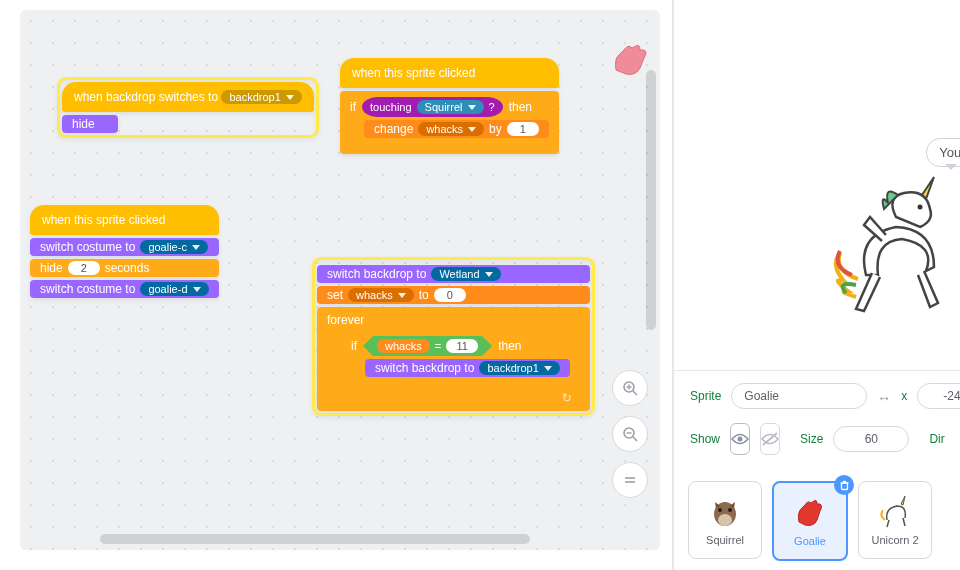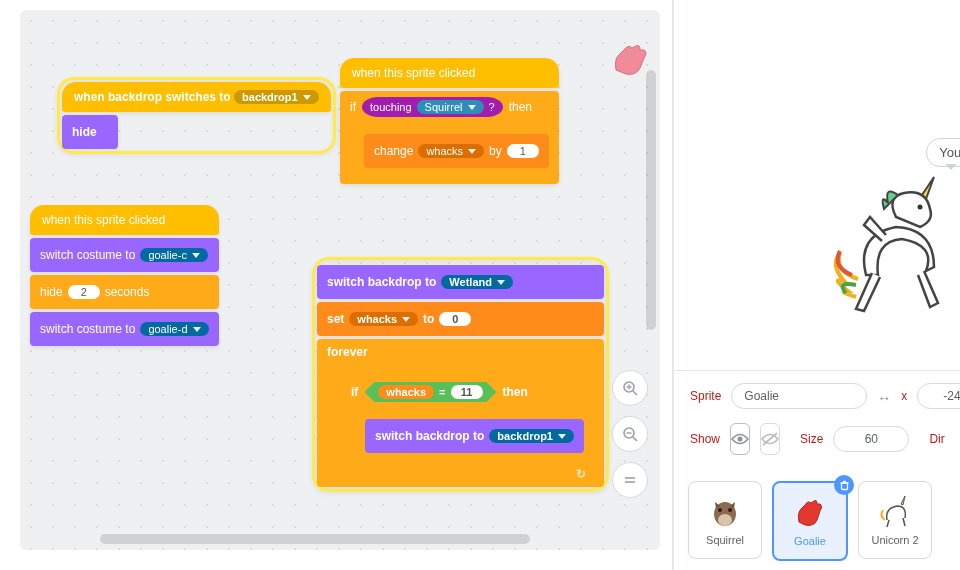--- a/index.html
+++ b/index.html
@@ -3,52 +3,52 @@
 <meta charset="utf-8">
 <style>
   html,body{margin:0;padding:0;font-family:"Helvetica Neue",Arial,sans-serif;font-size:12px;color:#fff;background:#fff;}
   .app{position:relative;width:960px;height:570px;overflow:hidden;background:#fff;}
   .workspace{position:absolute;left:20px;top:10px;width:640px;height:540px;background:#eff0f2;border-radius:6px;overflow:hidden;}
   .dots{position:absolute;inset:0;background-image:radial-gradient(circle,#d9dbdf 1px,transparent 1px);background-size:22px 22px;}
   .scroll-v{position:absolute;right:4px;top:60px;width:10px;height:260px;background:rgba(0,0,0,0.13);border-radius:5px;}
   .scroll-h{position:absolute;left:80px;bottom:6px;height:10px;width:430px;background:rgba(0,0,0,0.13);border-radius:5px;}
   .stack{position:absolute;filter:drop-shadow(0 2px 2px rgba(0,0,0,0.08));border-radius:17px;}
   .hat{position:relative;border-radius:14px 14px 3px 3px;padding:8px 12px;color:#fff;white-space:nowrap;}
-  .blk{position:relative;border-radius:4px;padding:10px 10px;margin-top:3px;color:#fff;white-space:nowrap;display:flex;align-items:flex-end;gap:5px;}
+  .blk{position:relative;border-radius:4px;padding:2px 10px;margin-top:3px;color:#fff;white-space:nowrap;display:flex;align-items:flex-end;gap:5px;}
   .cblk{position:relative;border-radius:4px;padding:6px 10px 6px 10px;margin-top:3px;color:#fff;}
-  .inner{margin-left:14px;margin-top:17px;}
+  .inner{margin-left:14px;margin-top:3px;}
   .slot{display:inline-flex;align-items:center;gap:5px;border-radius:14px;padding:2px 8px;font-size:11px;}
   .pill{display:inline-block;background:#fff;color:#555;border-radius:12px;padding:1px 10px;font-size:11px;min-width:12px;text-align:center;}
   .dd{display:inline-flex;align-items:center;gap:4px;border-radius:12px;padding:1px 8px;font-size:11px;}
   .dd:after{content:"";display:inline-block;border-left:4px solid transparent;border-right:4px solid transparent;border-top:5px solid rgba(255,255,255,0.9);margin-left:1px;}
   
   .events{background:#ffbf00;}
   .events-d{background:#cc9900;}
   .looks{background:#9966ff;}
   .looks-d{background:#0369a1;}
   .control{background:#ffab19;}
   .motion{background:#4c97ff;}
   .motion-d{background:#3373cc;}
   .sensing{background:#a21caf;}
   .sensing-d{background:#2e8eb8;}
   .data{background:#ff8c1a;}
   .data-d{background:#db6e00;}
   .op{background:#59c059;}
-  .highlight{box-shadow:0 0 0 3px #ffea4a;border-radius:14px;padding:2px;font-weight:bold;}
+  .highlight{box-shadow:0 0 0 3px #ffea4a;border-radius:6px;padding:2px;}
   
   .zoom{position:absolute;right:12px;bottom:52px;display:flex;flex-direction:column;gap:10px;}
   .zbtn{width:34px;height:34px;border-radius:50%;background:#fff;border:1px solid #d6d9de;color:#9aa0a8;display:flex;align-items:center;justify-content:center;font-size:16px;}
   
   .right{position:absolute;left:672px;top:0;right:0;bottom:0;border-left:2px solid #e4e7ec;background:#fff;}
   .stage{position:relative;height:370px;background:#fff;border-bottom:1px solid #e5e7ea;}
   .speech{position:absolute;right:-30px;top:138px;background:#fff;border:1px solid #cfd3d9;color:#555;padding:6px 12px;border-radius:14px;font-size:13px;}
   .speech:before{content:"";position:absolute;left:18px;bottom:-10px;border:6px solid transparent;border-top-color:#cfd3d9;}
   .props{padding:12px 16px;color:#5c6069;font-size:12px;}
   .prow{display:flex;align-items:center;gap:10px;margin-bottom:14px;}
-  .plabel{color:#b91c1c;}
+  .plabel{color:#15803d;}
   .pinput{border:1px solid #d6d9de;border-radius:16px;padding:5px 12px;color:#5c6069;background:#fff;min-width:50px;text-align:center;}
   .piconbtn{width:34px;height:30px;border:1px solid #d6d9de;border-radius:6px;display:flex;align-items:center;justify-content:center;color:#8d93a0;}
   .piconbtn.act{border-color:#b8bdc6;}
   .xyarrow{font-size:14px;color:#8d93a0;}
   .thumbs{display:flex;gap:10px;padding:0 14px;}
   .thumb{width:72px;height:76px;border:1px solid #d6d9de;border-radius:8px;display:flex;flex-direction:column;align-items:center;justify-content:center;gap:4px;color:#5c6069;font-size:11px;background:#fff;position:relative;}
   .thumb.sel{border:2px solid #4c97ff;background:#e9f1ff;color:#4c97ff;}
   .thumb .timg{width:36px;height:36px;display:flex;align-items:center;justify-content:center;}
   .delx{position:absolute;top:-8px;right:-8px;width:20px;height:20px;border-radius:50%;background:#4c97ff;color:#fff;display:flex;align-items:center;justify-content:center;font-size:11px;}
   .flag{display:inline-block;width:12px;height:12px;background:#4cbf56;clip-path:polygon(0 0,100% 20%,100% 55%,0 75%,0 100%,8% 100%,8% 0);margin:0 3px;vertical-align:-2px;}

